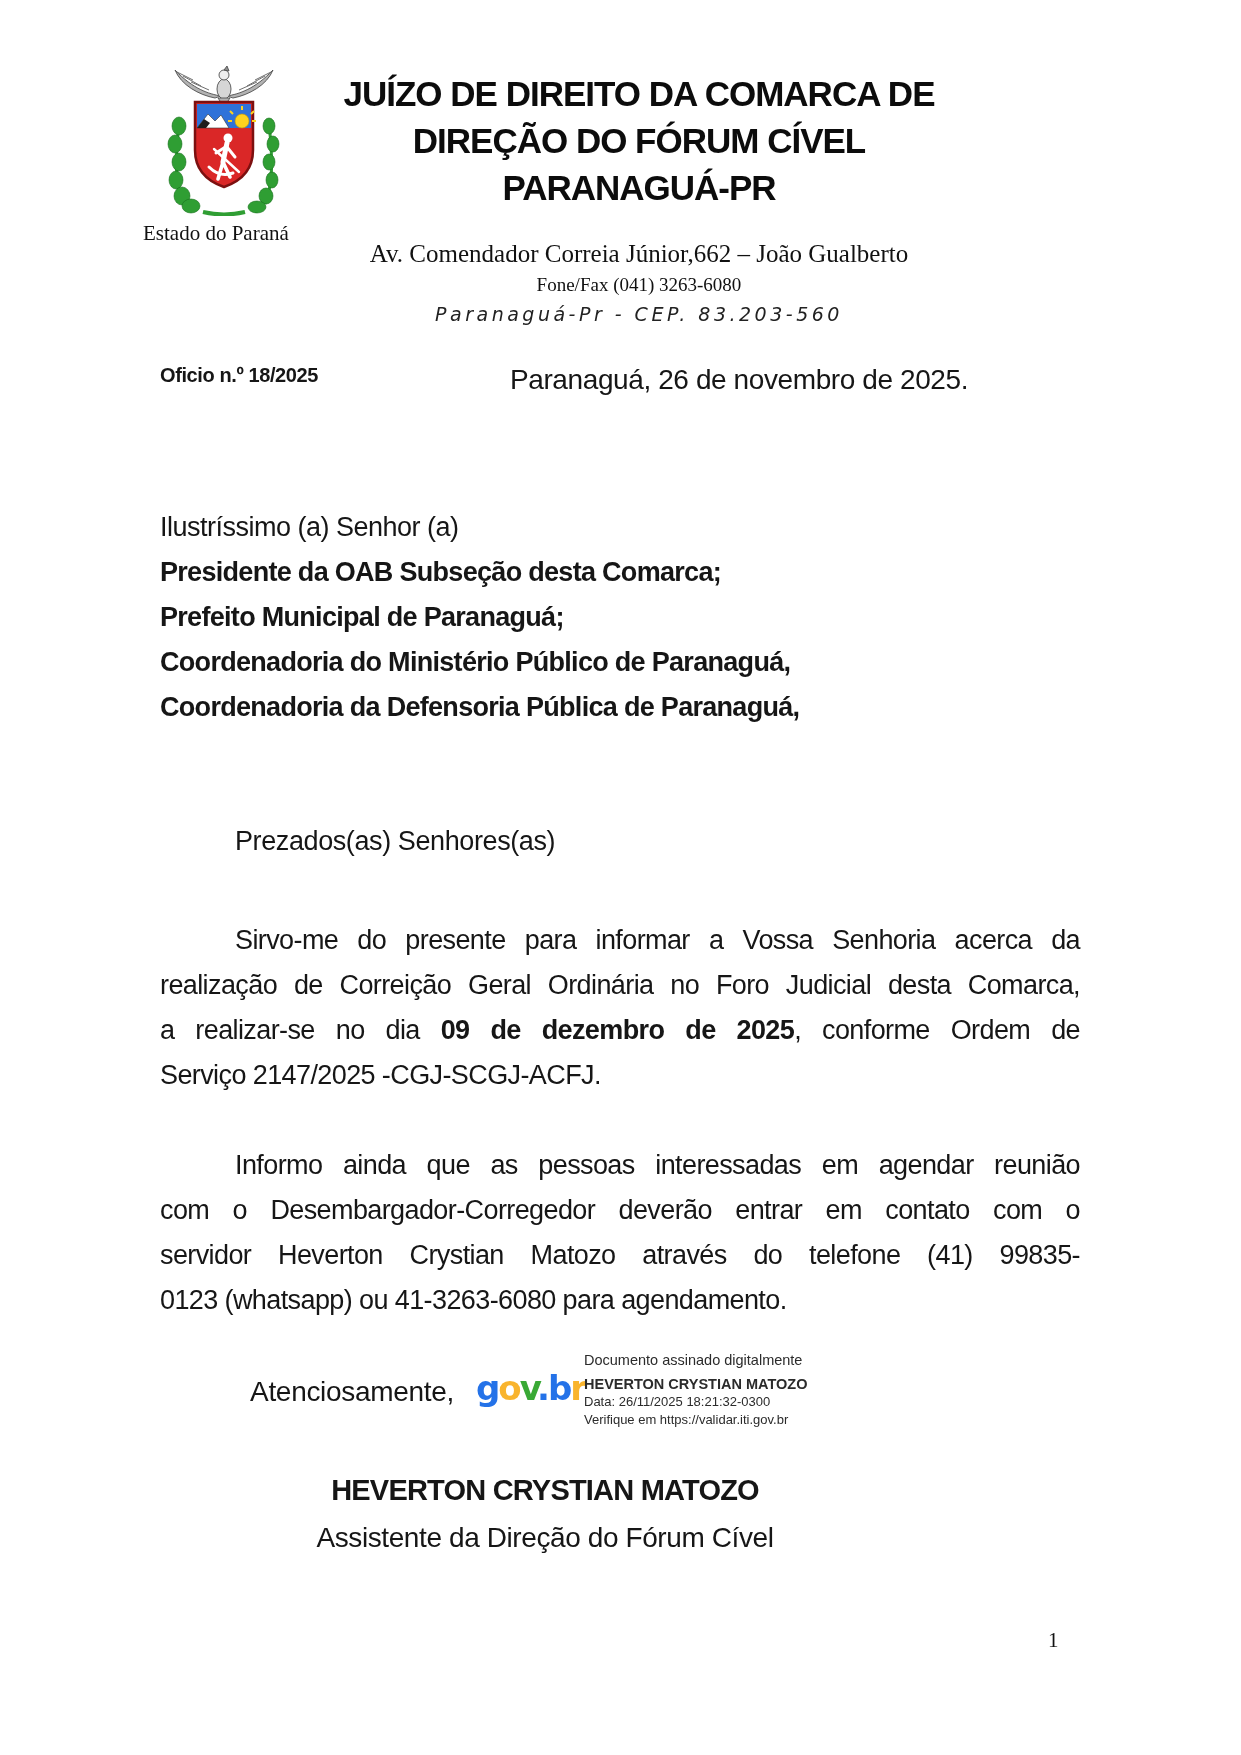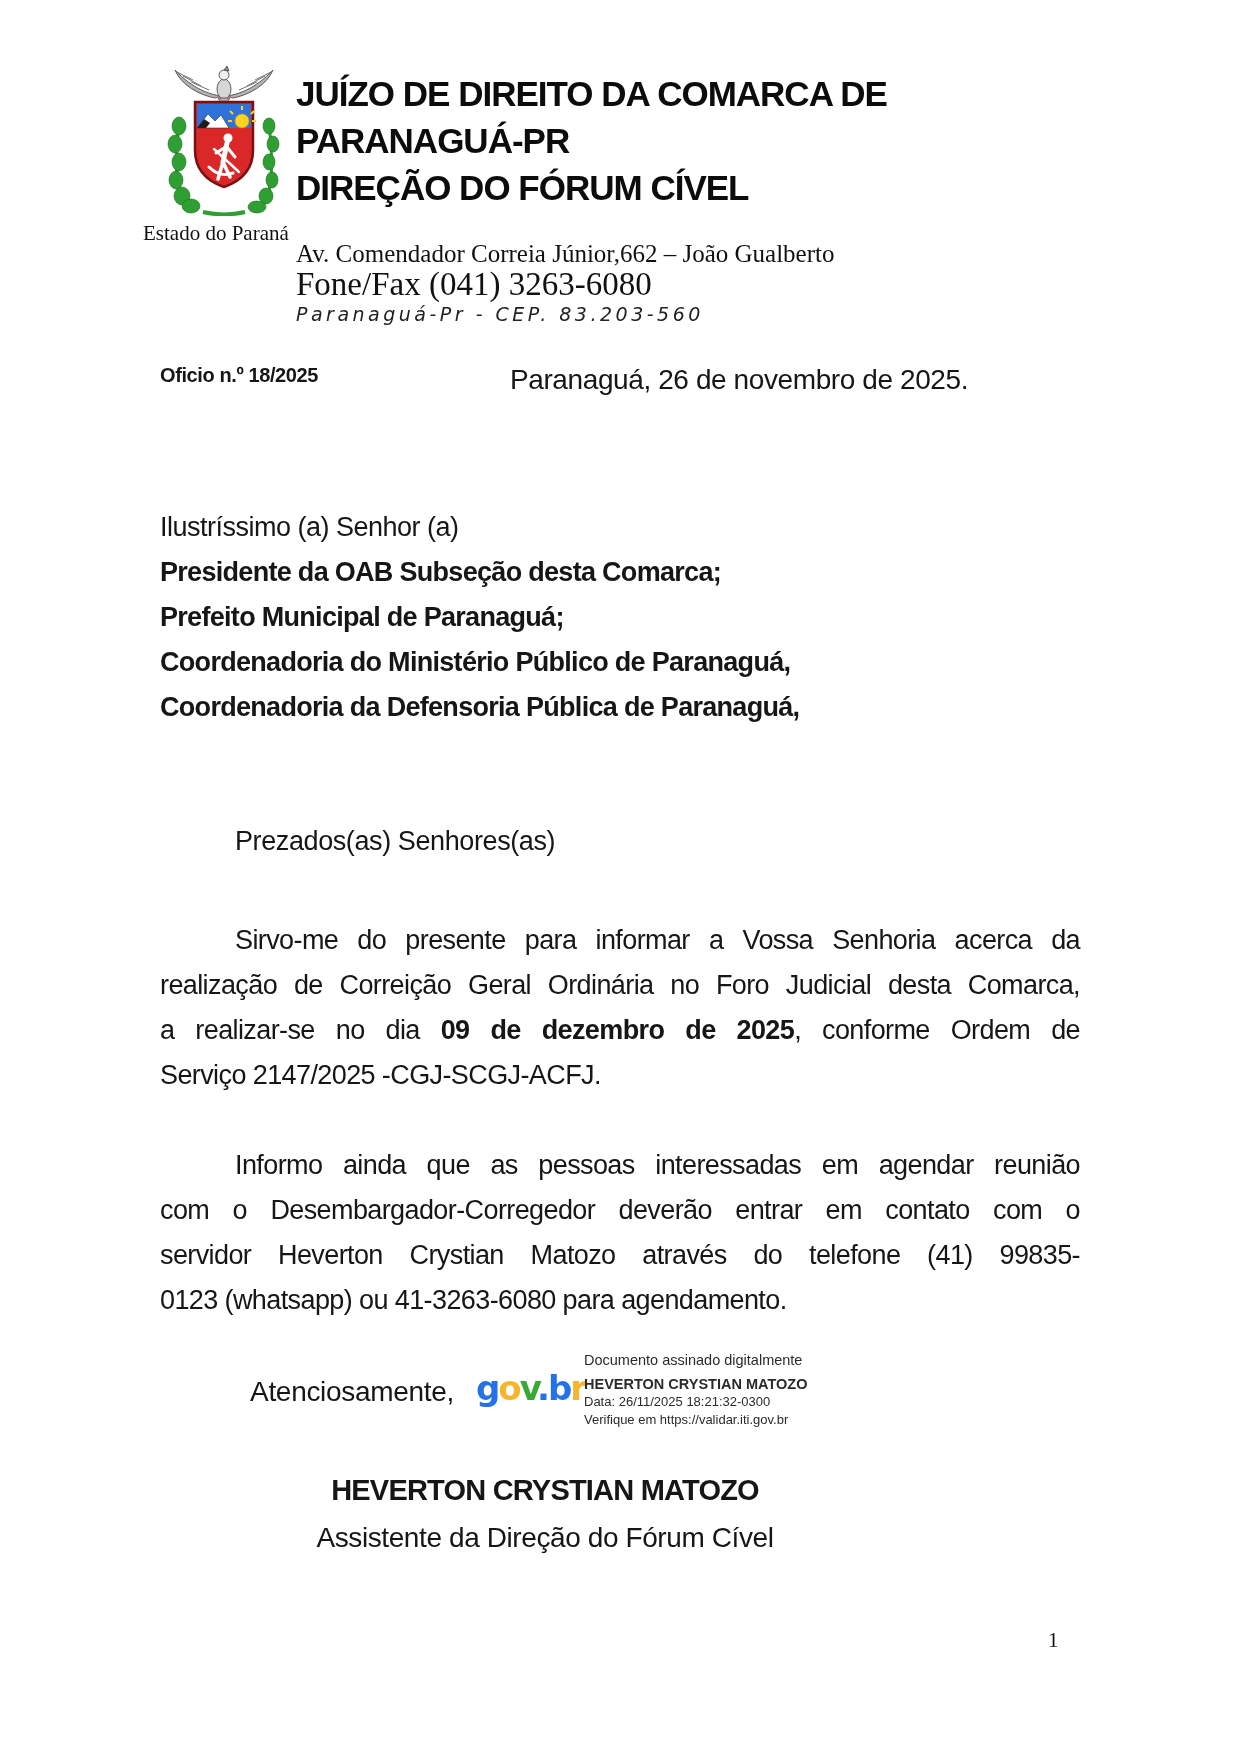--- a/index.html
+++ b/index.html
@@ -3,24 +3,24 @@
 <meta charset="utf-8">
 <style>
   html,body{margin:0;padding:0;background:#ffffff;}
   .page{position:relative;width:1241px;height:1755px;background:#ffffff;overflow:hidden;
         font-family:"Liberation Sans",sans-serif;color:#161616;}
 
   
   .coat{position:absolute;left:163px;top:64px;width:122px;height:152px;}
   .estado{position:absolute;left:143px;top:221px;width:160px;text-align:left;
           font-family:"Liberation Serif",serif;font-size:21px;color:#111;}
-  .head-block{position:absolute;left:296px;top:70px;width:650px;}
+  .head-block{position:absolute;left:314px;top:70px;width:650px;text-align:center;}
   .head-title{font-weight:700;font-size:35px;line-height:47px;letter-spacing:-1px;color:#0c0c0c;}
   .head-addr{margin-top:27px;font-family:"Liberation Serif",serif;font-size:25px;line-height:31px;color:#111;}
-  .head-phone{font-family:"Liberation Serif",serif;font-size:33px;line-height:31px;color:#111;}
+  .head-phone{font-family:"Liberation Serif",serif;font-size:19px;line-height:31px;color:#111;}
   .head-cep{margin-top:3px;font-family:"DejaVu Sans",sans-serif;font-style:italic;
             font-size:19px;letter-spacing:3.5px;color:#222;}
 
   
   .oficio{position:absolute;left:160px;top:364px;font-size:20px;font-weight:700;letter-spacing:-0.4px;}
   .date{position:absolute;left:510px;top:364px;font-size:28px;letter-spacing:-0.4px;}
 
   
   .addressees{position:absolute;left:160px;top:505px;width:940px;}
   .addressees div{height:45px;line-height:45px;font-size:27px;letter-spacing:-0.5px;}
@@ -111,22 +111,22 @@
         <path d="M46,103 Q57,114 70,109" stroke-width="3"></path>
         <path d="M60,98 L55,115 M60,98 L67,113" stroke-width="3.6"></path>
       </g>
     </g>
   </svg>
 
   <div class="estado">Estado do Paraná</div>
 
   <div class="head-block">
     <div class="head-title">JUÍZO DE DIREITO DA COMARCA DE</div>
+    <div class="head-title">DIREÇÃO DO FÓRUM CÍVEL</div>
     <div class="head-title">PARANAGUÁ-PR</div>
-    <div class="head-title">DIREÇÃO DO FÓRUM CÍVEL</div>
     <div class="head-addr">Av. Comendador Correia Júnior,662 – João Gualberto</div>
     <div class="head-phone">Fone/Fax (041) 3263-6080</div>
     <div class="head-cep">Paranaguá-Pr - CEP. 83.203-560</div>
   </div>
 
   <div class="oficio">Oficio n.º 18/2025</div>
   <div class="date">Paranaguá, 26 de novembro de 2025.</div>
 
   <div class="addressees">
     <div>Ilustríssimo (a) Senhor (a)</div>

